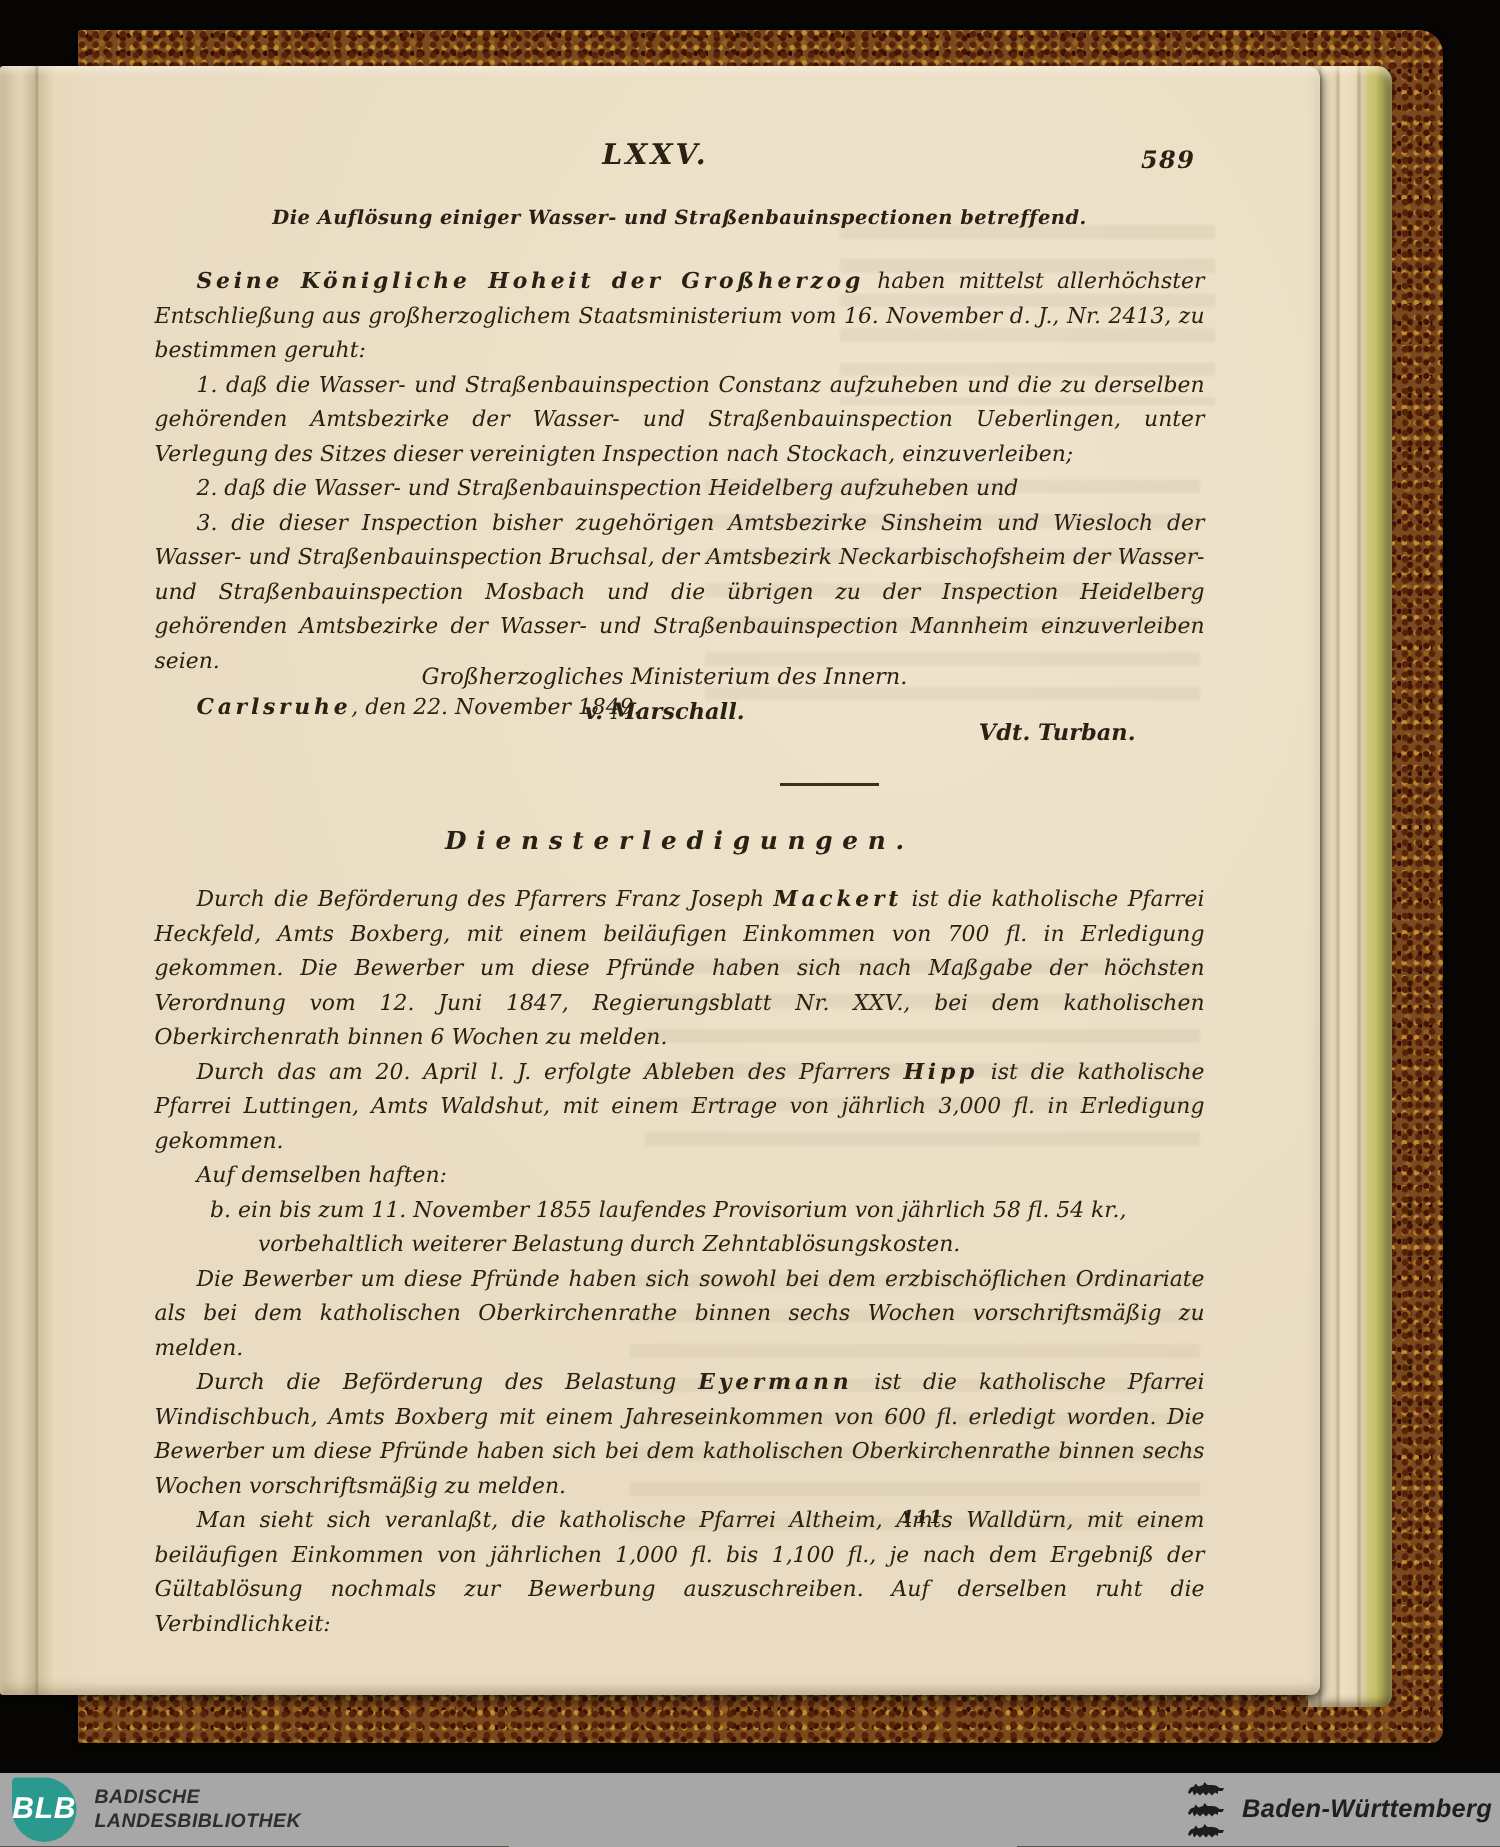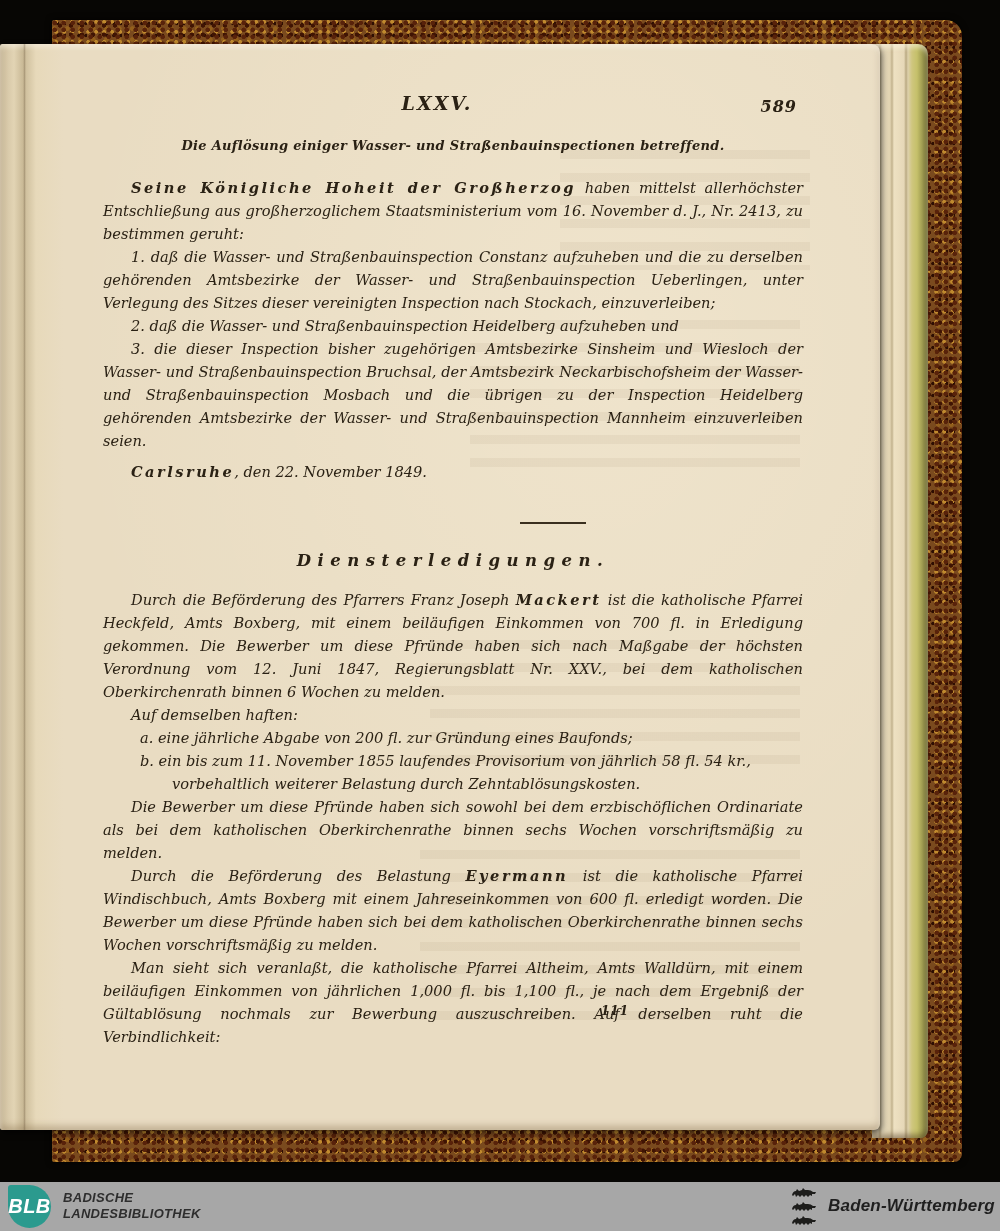--- a/index.html
+++ b/index.html
@@ -109,29 +109,34 @@
       <div class="doc-title">Die Auflösung einiger Wasser- und Straßenbauinspectionen betreffend.</div>
 
       <div class="decree-flow">
         <p class="indent"><span class="sperr">Seine Königliche Hoheit der Großherzog</span><span> haben mittelst allerhöchster Entschließung aus großherzoglichem Staatsministerium vom 16. November d. J., Nr. 2413, zu bestimmen geruht:</span></p>
         <p class="indent">1. daß die Wasser- und Straßenbauinspection Constanz aufzuheben und die zu derselben gehörenden Amtsbezirke der Wasser- und Straßenbauinspection Ueberlingen, unter Verlegung des Sitzes dieser vereinigten Inspection nach Stockach, einzuverleiben;</p>
         <p class="indent">2. daß die Wasser- und Straßenbauinspection Heidelberg aufzuheben und</p>
         <p class="indent">3. die dieser Inspection bisher zugehörigen Amtsbezirke Sinsheim und Wiesloch der Wasser- und Straßenbauinspection Bruchsal, der Amtsbezirk Neckarbischofsheim der Wasser- und Straßenbauinspection Mosbach und die übrigen zu der Inspection Heidelberg gehörenden Amtsbezirke der Wasser- und Straßenbauinspection Mannheim einzuverleiben seien.</p>
         <p class="dateline"><span class="sperr">Carlsruhe</span><span>, den 22. November 1849.</span></p>
       </div>
 
+      <div class="ministry-block">
+        <p class="ministry-line">Großherzogliches Ministerium des Innern.</p>
+        <p class="signer-line">v. Marschall.</p>
+        <span class="countersign">Vdt. Turban.</span>
+      </div>
 
       <div class="rule"></div>
 
       <div class="section-heading">Diensterledigungen.</div>
 
       <div class="vac-flow">
         <p class="indent"><span>Durch die Beförderung des Pfarrers Franz Joseph </span><span class="sperr">Mackert</span><span> ist die katholische Pfarrei Heckfeld, Amts Boxberg, mit einem beiläufigen Einkommen von 700 fl. in Erledigung gekommen. Die Bewerber um diese Pfründe haben sich nach Maßgabe der höchsten Verordnung vom 12. Juni 1847, Regierungsblatt Nr. XXV., bei dem katholischen Oberkirchenrath binnen 6 Wochen zu melden.</span></p>
+        <p class="indent"><span>Durch das am 20. April l. J. erfolgte Ableben des Pfarrers </span><span class="sperr">Hipp</span><span> ist die katholische Pfarrei Luttingen, Amts Waldshut, mit einem Ertrage von jährlich 3,000 fl. in Erledigung gekommen.</span></p>
         <p class="haften">Auf demselben haften:</p>
-        <p class="sub-a">a. eine jährliche Abgabe von 200 fl. zur Gründung eines Baufonds;</p>
         <p class="hang-b">b. ein bis zum 11. November 1855 laufendes Provisorium von jährlich 58 fl. 54 kr., vorbehaltlich weiterer Belastung durch Zehntablösungskosten.</p>
         <p class="indent">Die Bewerber um diese Pfründe haben sich sowohl bei dem erzbischöflichen Ordinariate als bei dem katholischen Oberkirchenrathe binnen sechs Wochen vorschriftsmäßig zu melden.</p>
         <p class="indent"><span>Durch die Beförderung des Belastung </span><span class="sperr">Eyermann</span><span> ist die katholische Pfarrei Windischbuch, Amts Boxberg mit einem Jahreseinkommen von 600 fl. erledigt worden. Die Bewerber um diese Pfründe haben sich bei dem katholischen Oberkirchenrathe binnen sechs Wochen vorschriftsmäßig zu melden.</span></p>
         <p class="indent">Man sieht sich veranlaßt, die katholische Pfarrei Altheim, Amts Walldürn, mit einem beiläufigen Einkommen von jährlichen 1,000 fl. bis 1,100 fl., je nach dem Ergebniß der Gültablösung nochmals zur Bewerbung auszuschreiben. Auf derselben ruht die Verbindlichkeit:</p>
       </div>
 
       <span class="sig-mark">111</span>
     </div>
   </div>
 

